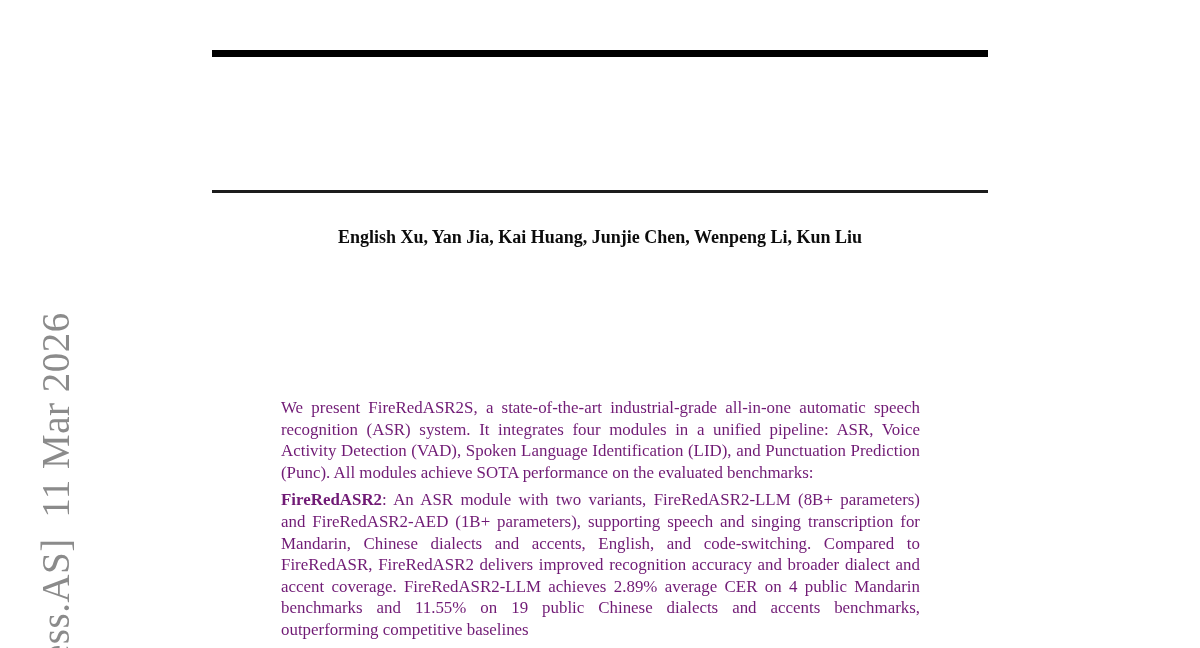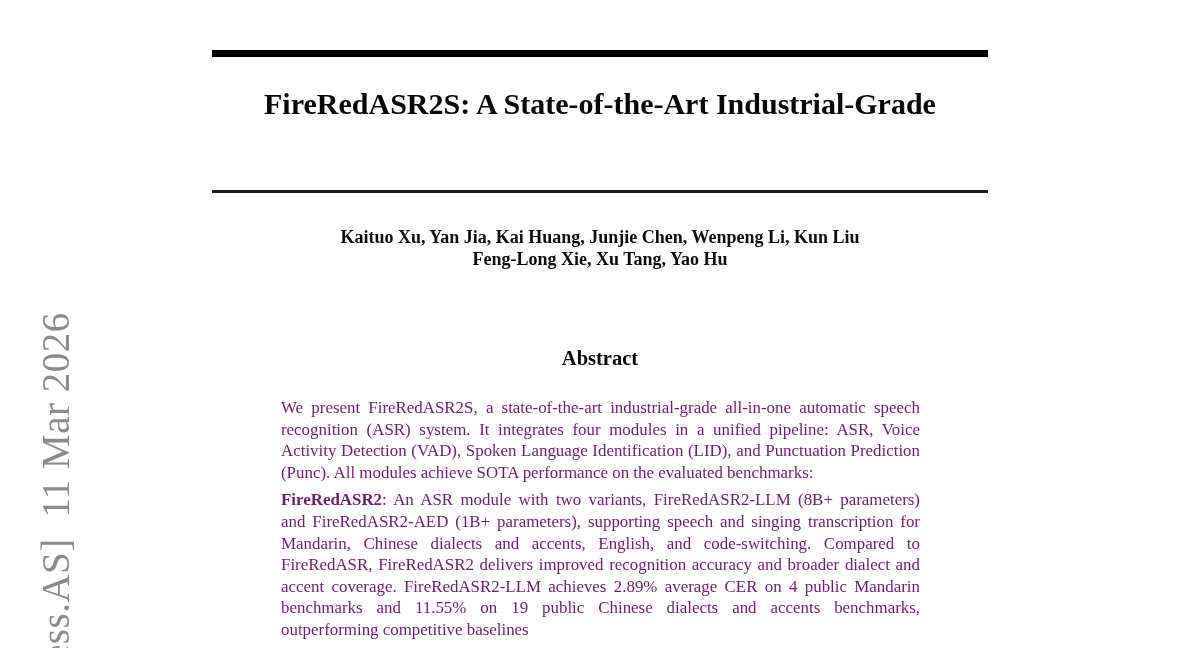--- a/index.html
+++ b/index.html
@@ -100,30 +100,27 @@
 </head>
 <body>
 
 <div class="page">
 
   <div class="watermark">ess.AS]  11 Mar 2026</div>
 
   <div class="rule-thick"></div>
 
   <div class="paper-title">
-    <div>FireRedASR2S: A State-of-the-Art Industrial-Grade</div>
   </div>
 
   <div class="rule-thin"></div>
 
   <div class="authors-block">
-    <div class="bold-line">Kaituo Xu, Yan Jia, Kai Huang, Junjie Chen, Wenpeng Li, Kun Liu</div>
-    <div class="bold-line">Feng-Long Xie, Xu Tang, Yao Hu</div>
+    <div class="bold-line">English Xu, Yan Jia, Kai Huang, Junjie Chen, Wenpeng Li, Kun Liu</div>
   </div>
 
-  <div class="abstract-heading">Abstract</div>
 
   <div class="abstract-body">
     <p>We present FireRedASR2S, a state-of-the-art industrial-grade all-in-one automatic speech recognition (ASR) system. It integrates four modules in a unified pipeline: ASR, Voice Activity Detection (VAD), Spoken Language Identification (LID), and Punctuation Prediction (Punc). All modules achieve SOTA performance on the evaluated benchmarks:</p>
     <p><span class="lead-bold">FireRedASR2</span><span>: An ASR module with two variants, FireRedASR2-LLM (8B+ parameters) and FireRedASR2-AED (1B+ parameters), supporting speech and singing transcription for Mandarin, Chinese dialects and accents, English, and code-switching. Compared to FireRedASR, FireRedASR2 delivers improved recognition accuracy and broader dialect and accent coverage. FireRedASR2-LLM achieves 2.89% average CER on 4 public Mandarin benchmarks and 11.55% on 19 public Chinese dialects and accents benchmarks, outperforming competitive baselines</span></p>
   </div>
 
 </div>
 
 </body></html>

